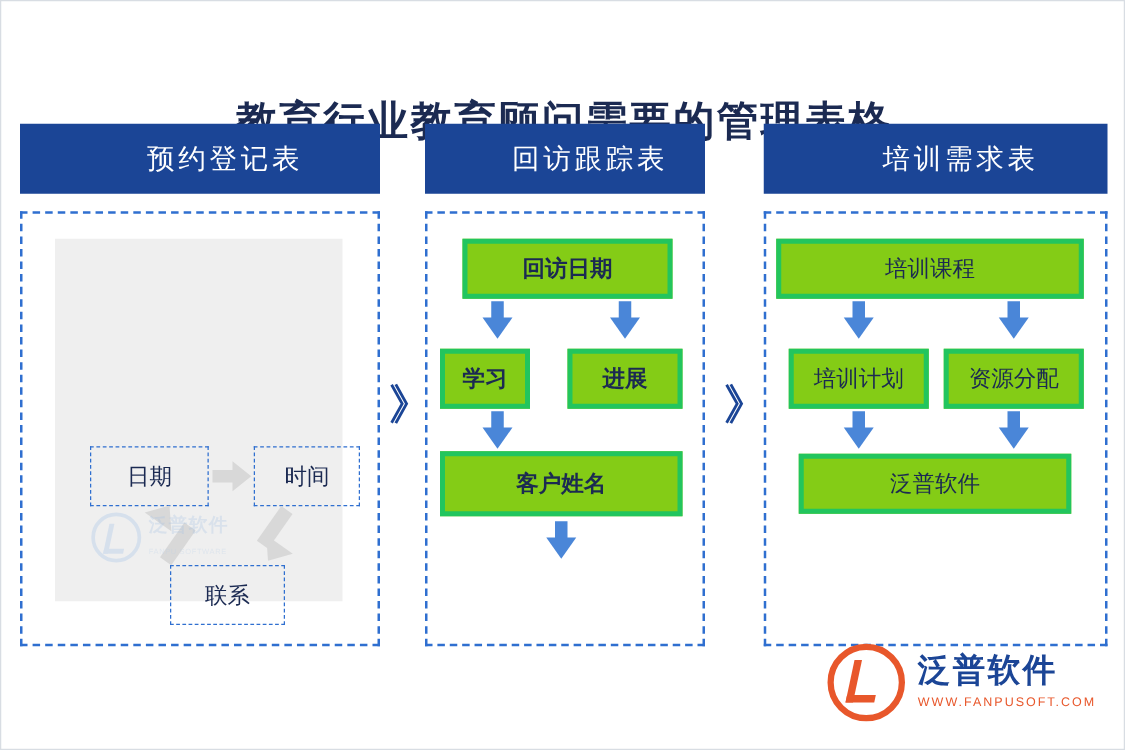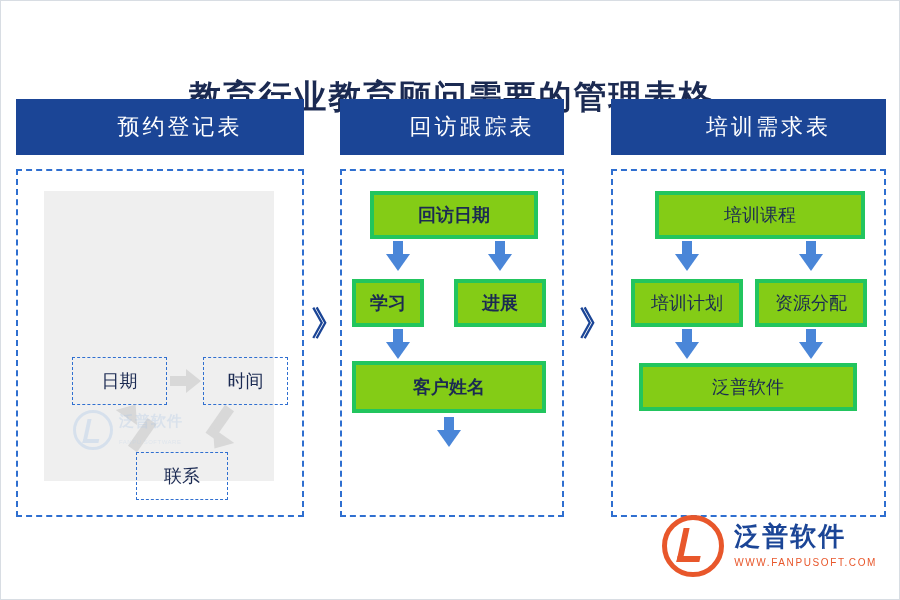--- a/index.html
+++ b/index.html
@@ -234,21 +234,21 @@
     border-left: 12px solid transparent;
     border-right: 12px solid transparent;
     border-top: 17px solid #4a86d8;
   }
   #c2-a1 { left: 44px;  top: 70px; }
   #c2-a2 { left: 146px; top: 70px; }
   #c2-a3 { left: 44px;  top: 158px; }
   #c2-a4 { left: 95px;  top: 246px; }
 
   
-  #c3-course { left: 42px;  top: 20px;  width: 210px; height: 48px; }
+  #c3-course { left: 8px;  top: 20px;  width: 246px; height: 48px; }
   #c3-plan   { left: 18px;  top: 108px; width: 112px; height: 48px; }
   #c3-res    { left: 142px; top: 108px; width: 112px; height: 48px; }
   #c3-time   { left: 26px;  top: 192px; width: 218px; height: 48px; }
 
   #c3-a1 { left: 62px;  top: 70px; }
   #c3-a2 { left: 186px; top: 70px; }
   #c3-a3 { left: 62px;  top: 158px; }
   #c3-a4 { left: 186px; top: 158px; }
 
   

